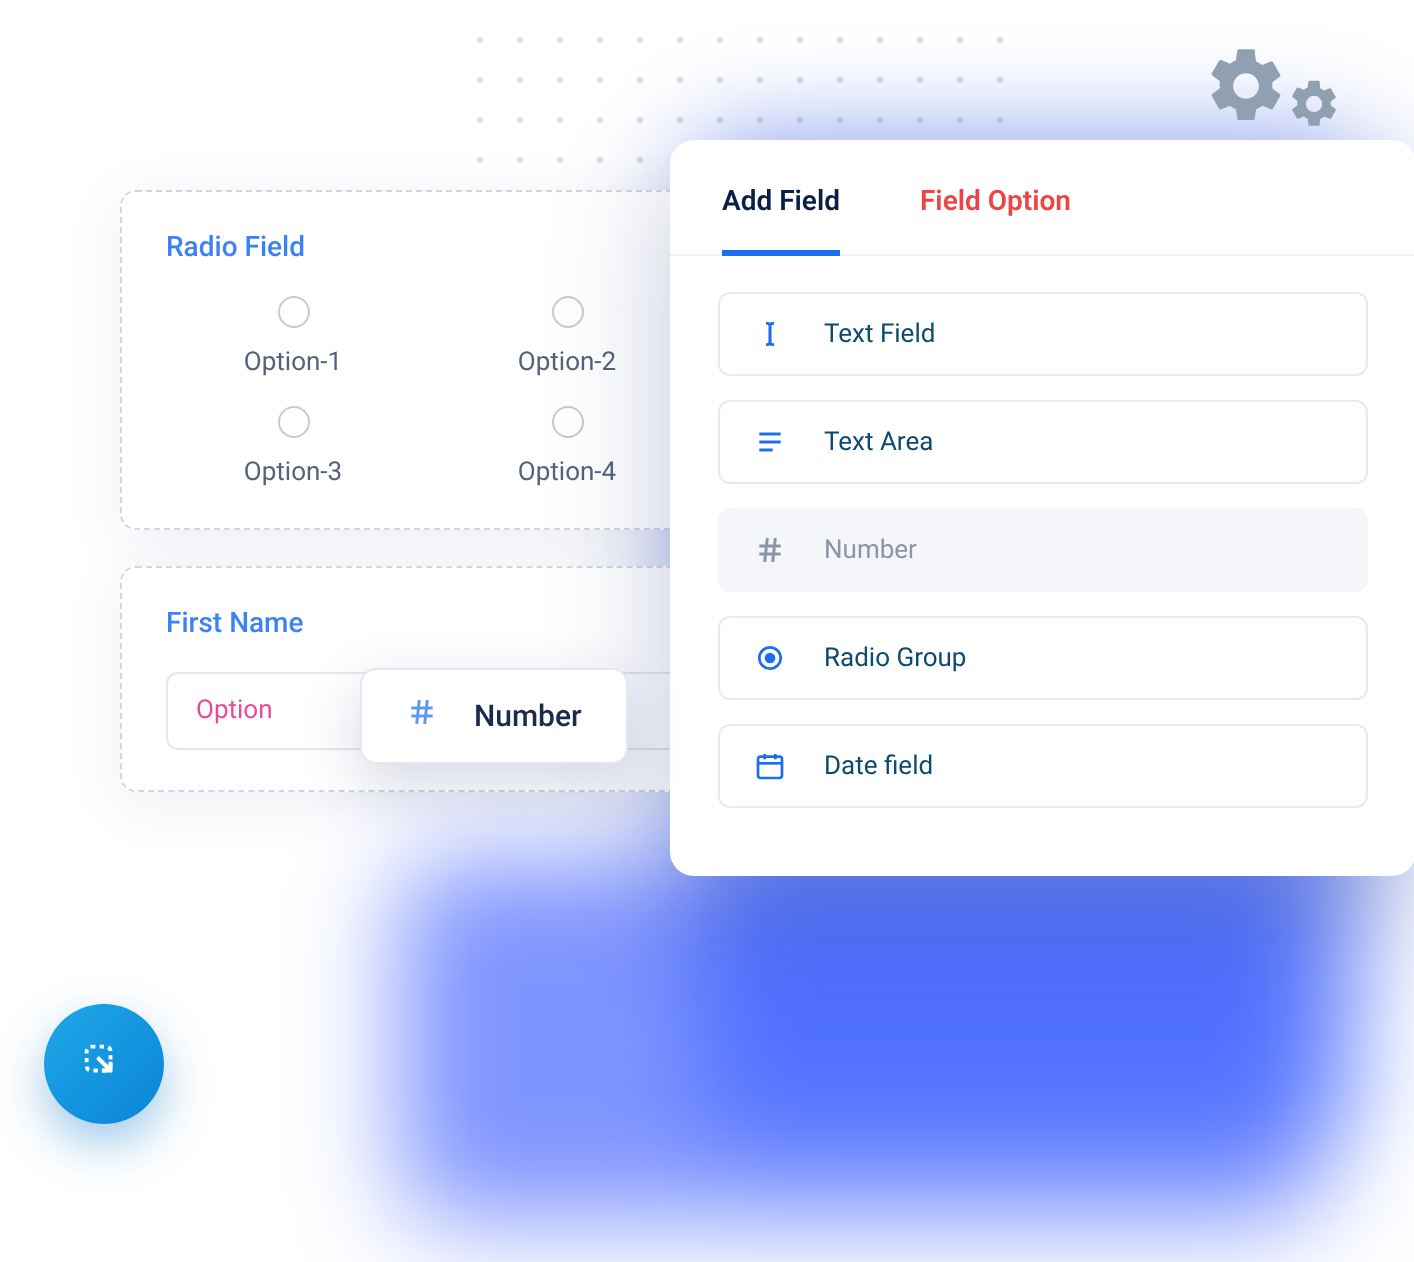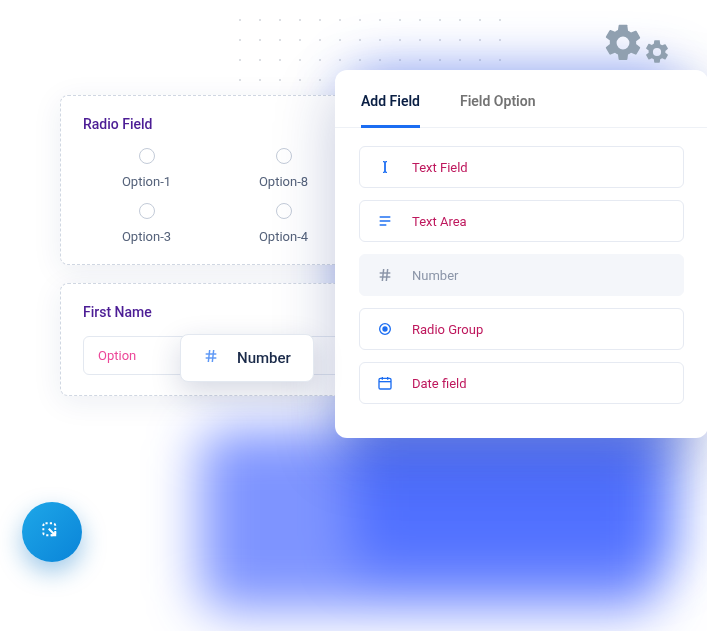--- a/index.html
+++ b/index.html
@@ -46,21 +46,21 @@
   .card {
     background: #fff;
     border: 1px dashed #d0d7e2;
     border-radius: 8px;
     padding: 20px 22px;
     margin-bottom: 18px;
     box-shadow: 0 6px 30px rgba(30,50,120,.08);
   }
   .card-title {
     font-size: 14px;
-    color: #4c1d95;
+    color: #3b82f6;
     font-weight: 500;
     margin-bottom: 16px;
   }
   .radio-grid {
     display: grid;
     grid-template-columns: 1fr 1fr;
     gap: 14px 10px;
   }
   .radio-opt {
     display: flex;
@@ -124,38 +124,38 @@
   .tabs {
     display: flex;
     border-bottom: 1px solid #eef1f6;
     padding: 0 26px;
   }
   .tab {
     padding: 22px 0 16px;
     margin-right: 40px;
     font-size: 14px;
     font-weight: 600;
-    color: #737373;
+    color: #ef4444;
     cursor: pointer;
     border-bottom: 3px solid transparent;
     position: relative;
     top: 1px;
   }
   .tab.active { color: #0a1f44; border-bottom-color: #1b6df2; }
   .field-list { padding: 18px 24px 0; }
   .field-item {
     display: flex;
     align-items: center;
     gap: 18px;
     border: 1px solid #e6eaf2;
     border-radius: 6px;
     padding: 12px 16px;
     margin-bottom: 12px;
     font-size: 13px;
-    color: #be185d;
+    color: #0c4a6e;
     cursor: grab;
     background: #fff;
   }
   .field-item.muted {
     background: #f4f6fa;
     border-color: #f4f6fa;
     color: #8b95a8;
   }
   .field-item .icon-wrap {
     width: 18px;
@@ -199,21 +199,21 @@
 
   <div class="card">
     <div class="card-title">Radio Field</div>
     <div class="radio-grid">
       <label class="radio-opt">
           <span class="radio-circle"></span>
           <span>Option-1</span>
         </label>
       <label class="radio-opt">
           <span class="radio-circle"></span>
-          <span>Option-8</span>
+          <span>Option-2</span>
         </label>
       <label class="radio-opt">
           <span class="radio-circle"></span>
           <span>Option-3</span>
         </label>
       <label class="radio-opt">
           <span class="radio-circle"></span>
           <span>Option-4</span>
         </label>
     </div>

